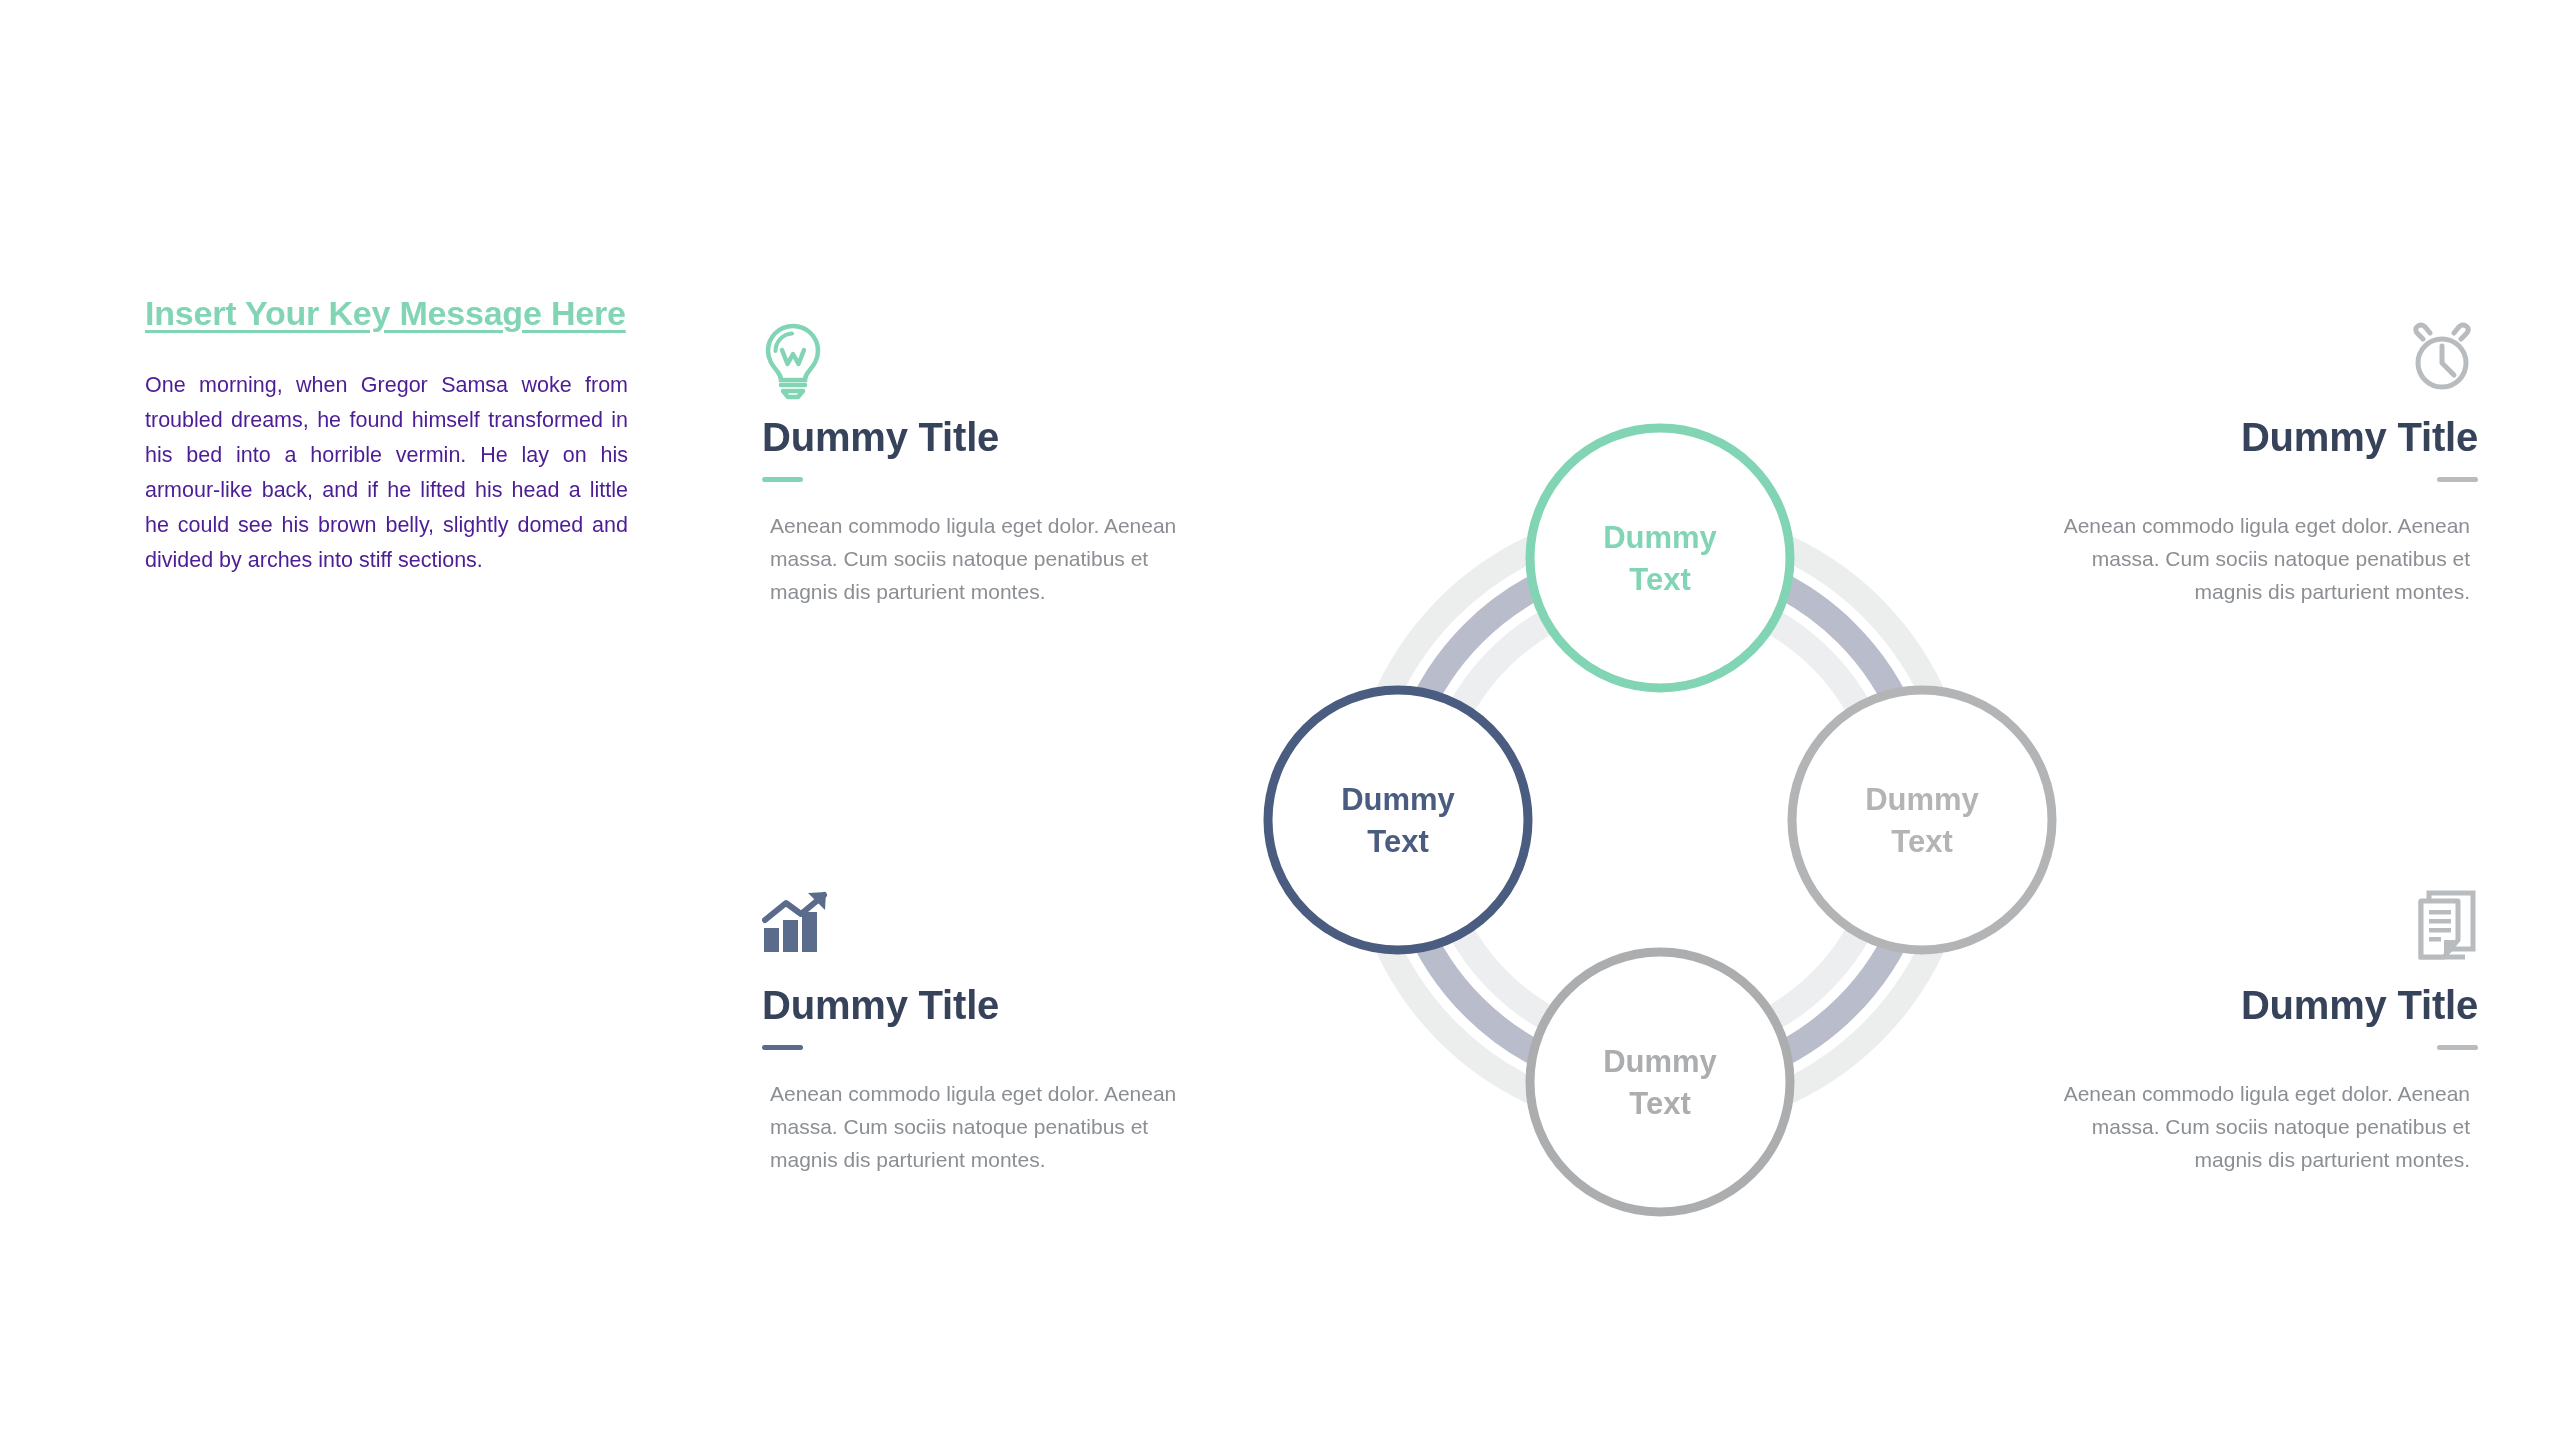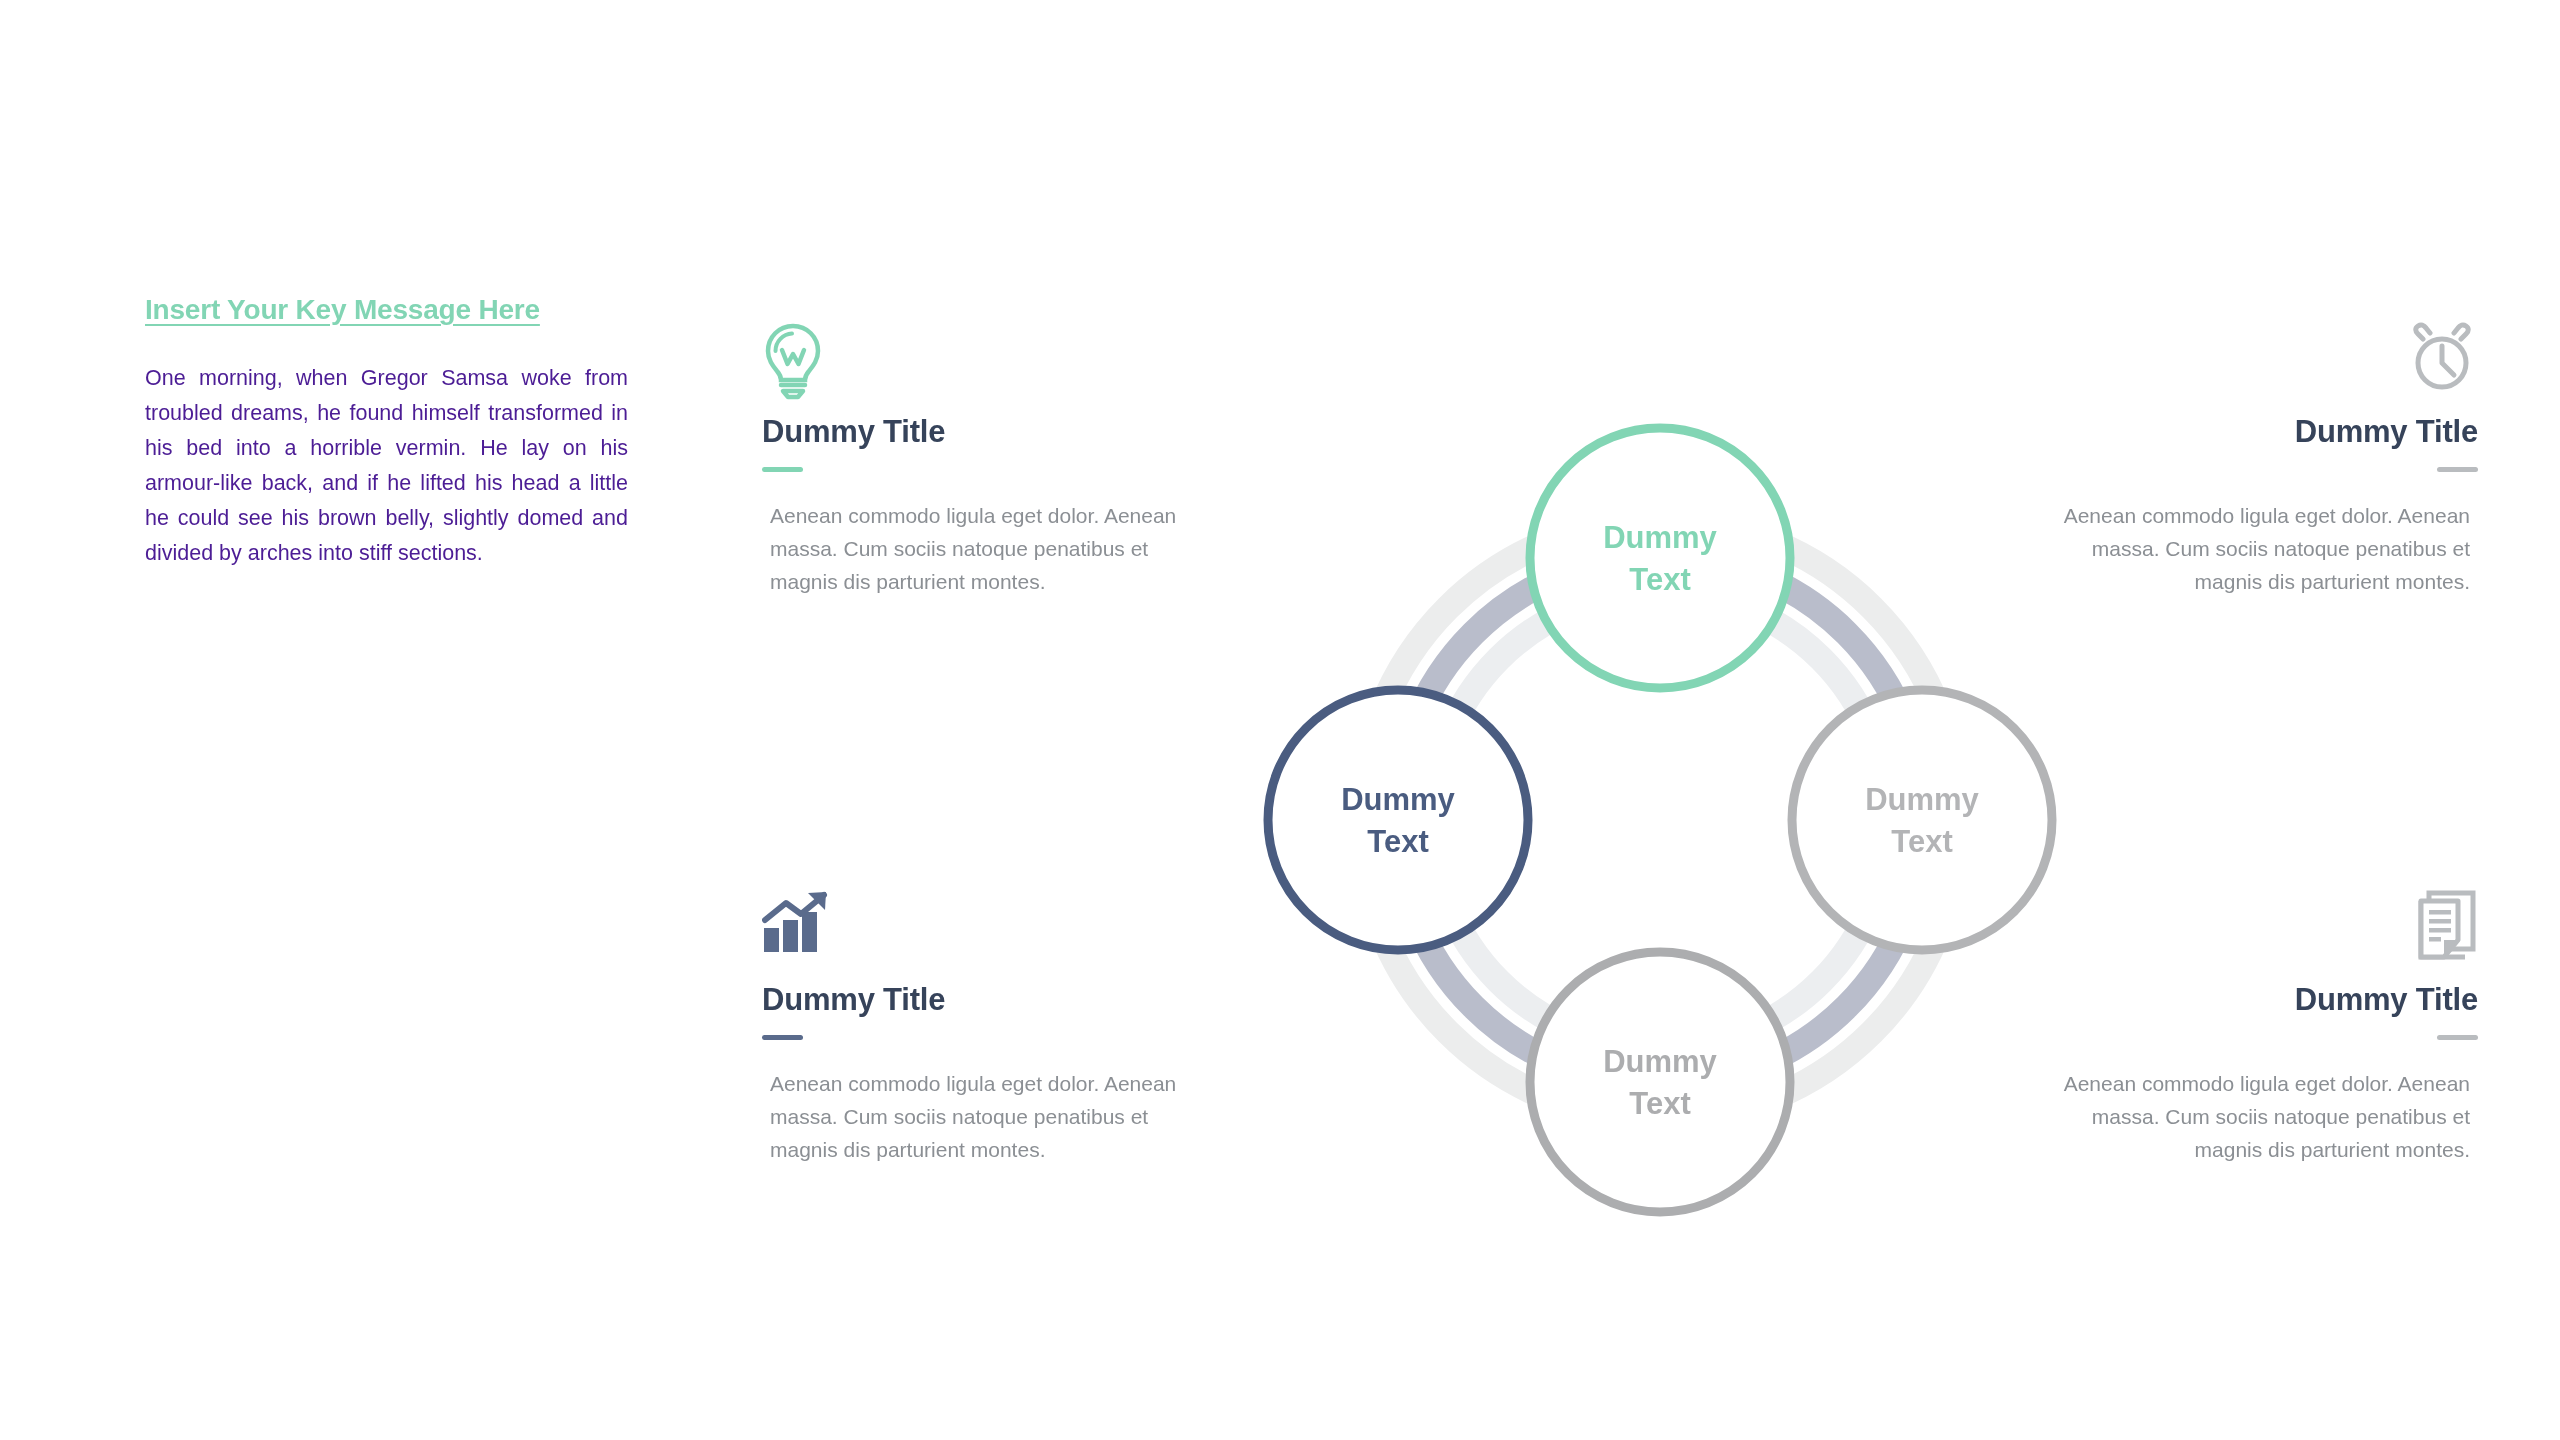--- a/index.html
+++ b/index.html
@@ -17,21 +17,21 @@
   }
 
   
   #left-column {
     position: absolute;
     left: 145px;
     top: 293px;
     width: 483px;
   }
   #key-message {
-    font-size: 28px;
+    font-size: 34px;
     font-weight: bold;
     color: #82d5b4;
     text-decoration: underline;
     text-underline-offset: 5px;
     letter-spacing: -0.2px;
     margin: 0 0 34px 0;
     line-height: 1.2;
   }
   .body-paragraph {
     font-size: 21.5px;
@@ -57,21 +57,21 @@
 
   .feature-icon {
     height: 78px;
     display: block;
     margin-bottom: 14px;
   }
   .feature.right-align .feature-icon svg { margin-left: auto; }
   .feature-icon svg { display: block; }
 
   .feature-title {
-    font-size: 31px;
+    font-size: 40px;
     font-weight: bold;
     color: #36435a;
     margin: 0;
     line-height: 1.15;
     letter-spacing: -0.2px;
   }
   .feature-divider {
     width: 41px;
     height: 5px;
     border-radius: 3px;

